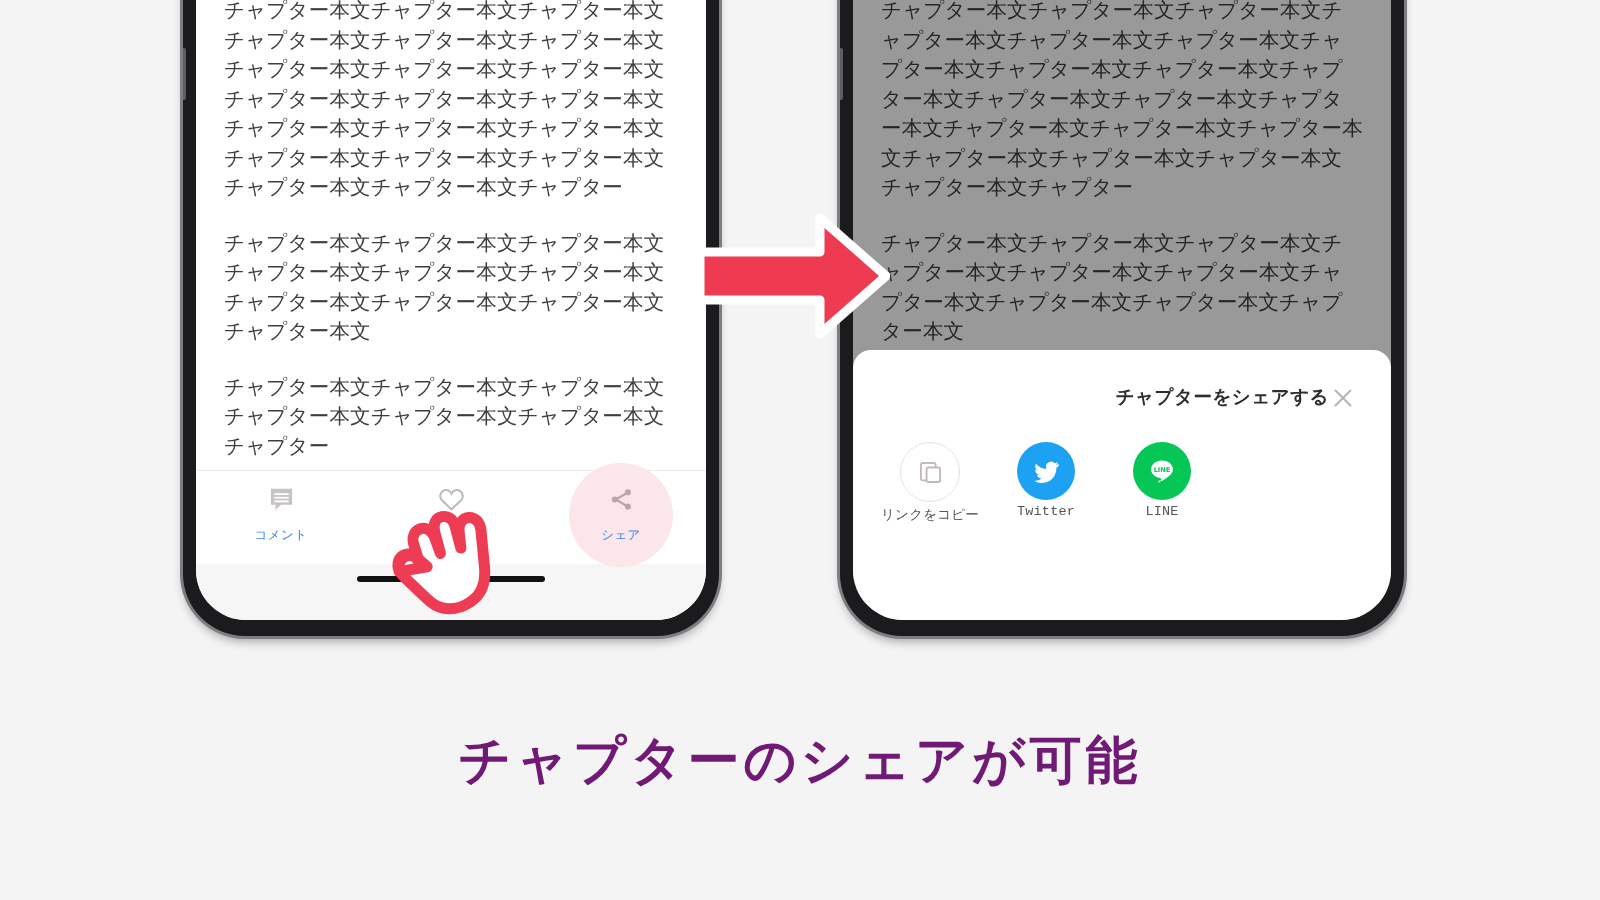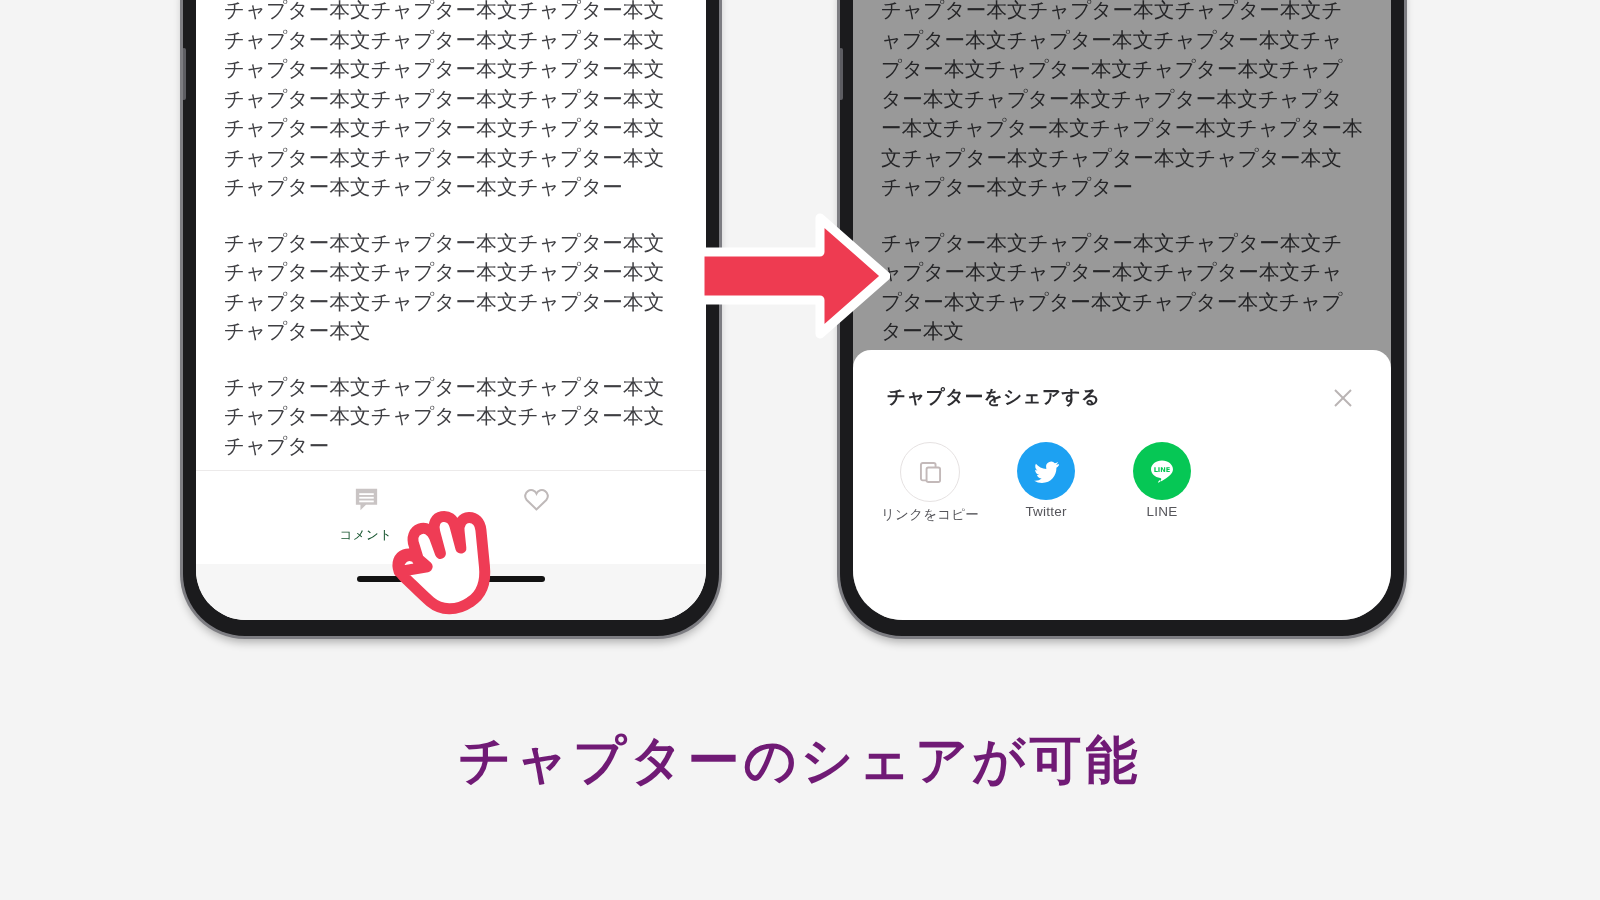--- a/index.html
+++ b/index.html
@@ -86,21 +86,21 @@
   .action-item {
     position: relative;
     width: 100px;
     display: flex;
     flex-direction: column;
     align-items: center;
     gap: 9px;
   }
   .action-item .label {
     font-size: 12.5px;
-    color: #14532d;
+    color: #3b82f6;
     font-family: "DejaVu Sans", "Liberation Sans", sans-serif;
     letter-spacing: 0.4px;
   }
   .action-item.highlighted::before {
     content: "";
     position: absolute;
     width: 104px; height: 104px;
     border-radius: 50%;
     background: #fbe6ea;
     left: 50%;
@@ -134,21 +134,21 @@
     bottom: 0;
     height: 270px;
     background: #ffffff;
     border-radius: 18px 18px 0 0;
     padding: 34px 34px 0 34px;
     box-sizing: border-box;
   }
   .sheet-head {
     display: flex;
     align-items: flex-start;
-    justify-content: space-between;
+    justify-content: flex-end;
   }
   .sheet-title {
     font-size: 18.5px;
     font-weight: bold;
     color: #2d2d31;
     font-family: "DejaVu Sans", "Liberation Sans", sans-serif;
     letter-spacing: 0.5px;
   }
   .sheet-close { line-height: 0; cursor: pointer; padding: 2px; }
 
@@ -161,21 +161,21 @@
   .share-option {
     width: 78px;
     display: flex;
     flex-direction: column;
     align-items: center;
     gap: 4px;
   }
   .share-option .opt-label {
     font-size: 13.5px;
     color: #55555a;
-    font-family: Liberation Sans, sans-serif;
+    font-family: Liberation Mono, monospace;
     white-space: nowrap;
     letter-spacing: 0.2px;
   }
   .opt-circle {
     width: 58px; height: 58px;
     border-radius: 50%;
     display: flex;
     align-items: center;
     justify-content: center;
   }
@@ -249,20 +249,34 @@
 
         <div class="action-item">
           <span>
             <svg width="29" height="29" viewBox="0 0 24 24">
               <path d="M12 20.2 3.9 12.4a4.9 4.9 0 1 1 8.1-5.3 4.9 4.9 0 1 1 8.1 5.3z" fill="none" stroke="#bfb9b9" stroke-width="1.7"></path>
             </svg>
           </span>
           <span class="label"></span>
         </div>
 
+        <div class="action-item highlighted">
+          <span>
+            <svg width="29" height="29" viewBox="0 0 24 24">
+              <g stroke="#bca6ad" stroke-width="1.8" fill="#bca6ad">
+                <line x1="7.4" y1="12" x2="16.4" y2="6.6"></line>
+                <line x1="7.4" y1="12" x2="16.4" y2="17.4"></line>
+                <circle cx="17.3" cy="6.1" r="2.5" stroke="none"></circle>
+                <circle cx="6.4" cy="12" r="2.5" stroke="none"></circle>
+                <circle cx="17.3" cy="17.9" r="2.5" stroke="none"></circle>
+              </g>
+            </svg>
+          </span>
+          <span class="label">シェア</span>
+        </div>
 
       </div>
 
       <div class="home-indicator"></div>
     </div>
   </div>
 
   <div class="phone phone-right">
     <div class="side-btn" style="left:-1px; top:60px; height:52px;"></div>
     <div class="phone-inner">

